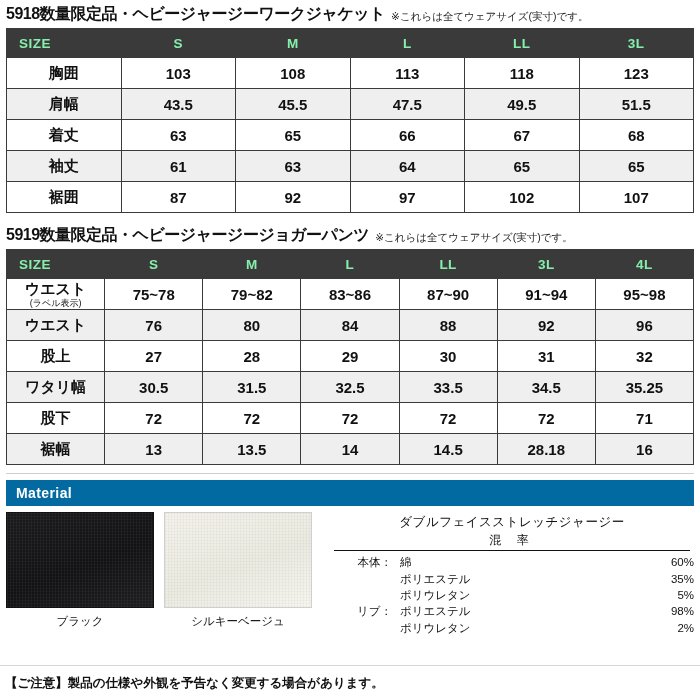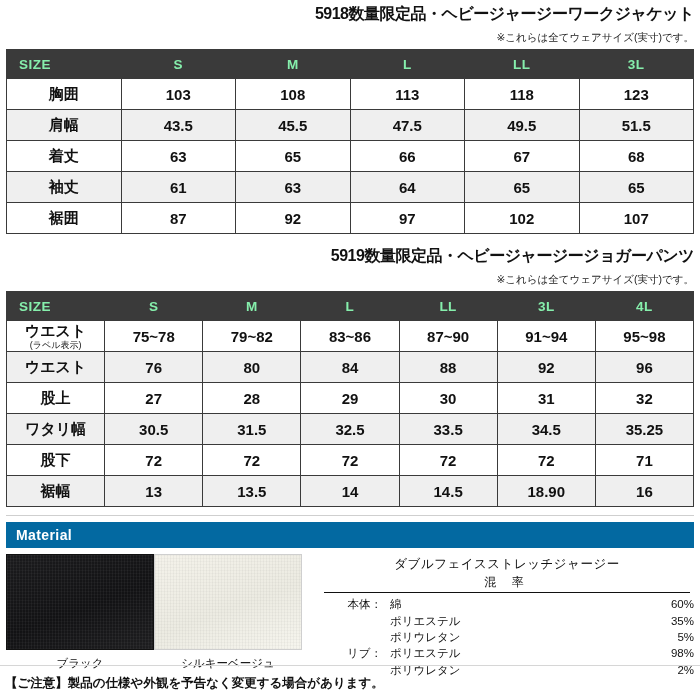--- a/index.html
+++ b/index.html
@@ -10,21 +10,20 @@
     color:#111;
     overflow:hidden;
   }
   .page{width:700px;height:700px;position:relative;}
 
   
   .sec-title{
     display:flex;align-items:flex-end;
     padding:4px 6px 3px 6px;
     gap:6px;
-    flex-direction:column;
   }
   .sec-title .t{
     font-size:16px;font-weight:bold;letter-spacing:-0.5px;
     white-space:nowrap;
   }
   .sec-title .note{
     font-size:10.5px;color:#222;white-space:nowrap;padding-bottom:1px;
   }
 
   
@@ -76,21 +75,21 @@
     background:#0369a1;color:#fff;
     font-size:14px;font-weight:bold;
     padding:5px 10px;
     letter-spacing:0.4px;
   }
   .mat-body{
     margin:6px 6px 0 6px;
     display:flex;
     align-items:flex-start;
   }
-  .swatches{display:flex;gap:0;}
+  .swatches{display:flex;gap:10px;}
   .sw-wrap{width:148px;text-align:center;}
   .sw{
     width:148px;height:96px;
     border:1px solid #cfcfcf;
     box-sizing:border-box;
   }
   .sw.black{
     background:
       repeating-linear-gradient(90deg, rgba(255,255,255,0.045) 0 1px, rgba(0,0,0,0) 1px 3px),
       repeating-linear-gradient(0deg, rgba(255,255,255,0.03) 0 1px, rgba(0,0,0,0) 1px 3px),
@@ -283,21 +282,21 @@
         <td>72</td>
         <td>72</td>
         <td>71</td>
       </tr>
       <tr class="alt">
         <td class="rowhead">裾幅</td>
         <td>13</td>
         <td>13.5</td>
         <td>14</td>
         <td>14.5</td>
-        <td>18.90</td>
+        <td>28.18</td>
         <td>16</td>
       </tr>
     </tbody>
   </table>
 
   <div class="hr-thin"></div>
 
   <div class="mat-bar" style="margin-top:6px;">Material</div>
 
   <div class="mat-body">

